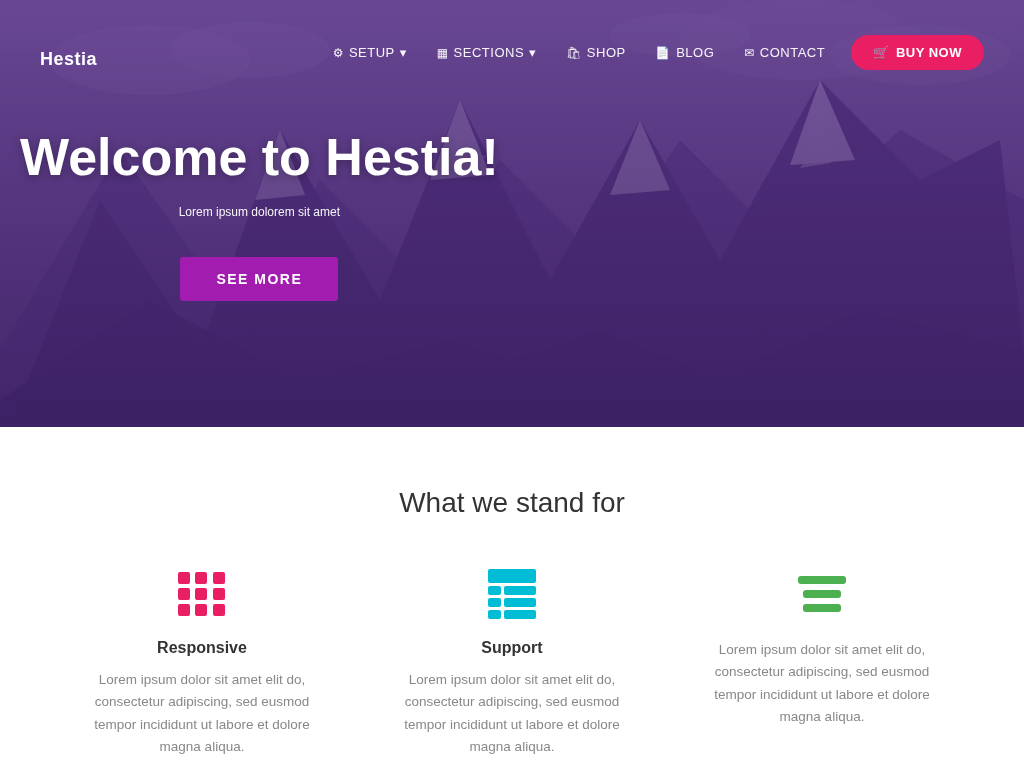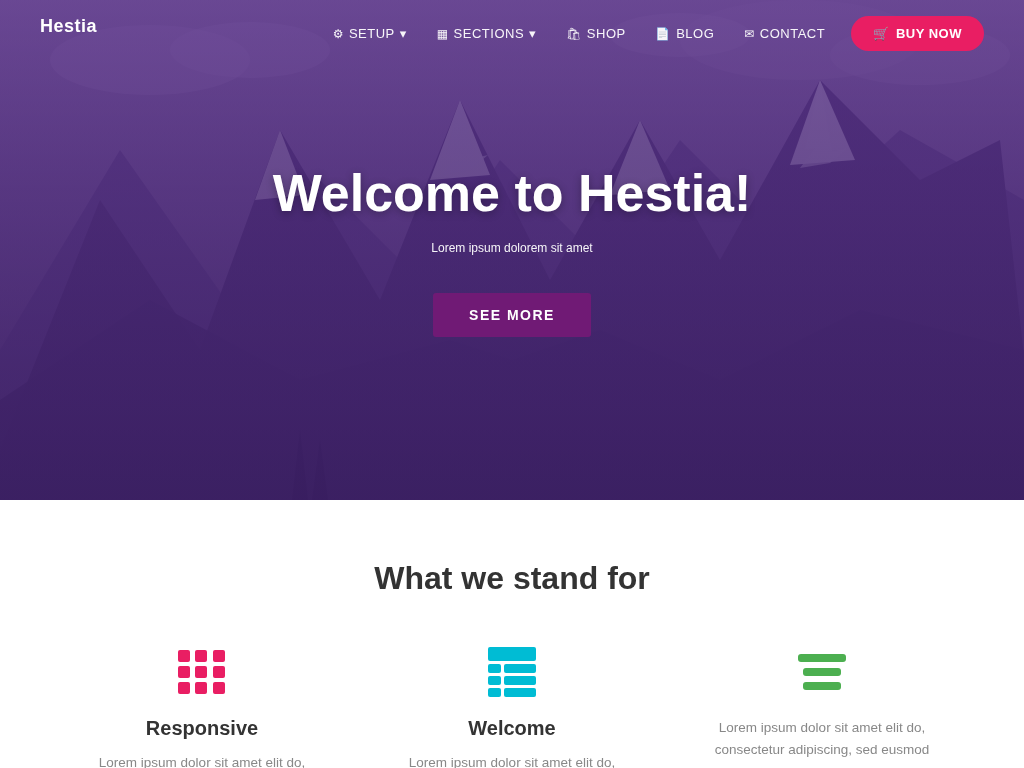--- a/index.html
+++ b/index.html
@@ -1,24 +1,24 @@
 <!DOCTYPE html>
 <html><head>
   <meta charset="utf-8">
   <style>
     * { margin: 0; padding: 0; box-sizing: border-box; }
     body { font-family: 'Helvetica Neue', Arial, sans-serif; background: #fff; width: 1024px; }
 
     
     .navbar {
       position: absolute;
-      top: 16px; left: 0; right: 0;
+      top: 0; left: 0; right: 0;
       z-index: 10;
       display: flex;
-      align-items: flex-start;
+      align-items: flex-end;
       justify-content: space-between;
       padding: 0 40px;
       height: 70px;
       background: transparent;
     }
     .navbar-brand {
       color: #fff;
       font-size: 18px;
       font-weight: 600;
       letter-spacing: 0.5px;
@@ -56,25 +56,24 @@
       display: flex;
       align-items: center;
       gap: 6px;
       margin-left: 8px;
     }
 
     
     .hero {
       position: relative;
       width: 100%;
-      height: 500px;
+      height: 427px;
       overflow: hidden;
       display: flex;
       align-items: center;
-      justify-content: center;
     }
     .hero-bg {
       position: absolute;
       inset: 0;
       background: 
         linear-gradient(
           rgba(80, 40, 120, 0.55),
           rgba(60, 30, 100, 0.6)
         );
       z-index: 1;
@@ -98,41 +97,41 @@
       margin-bottom: 18px;
       text-shadow: 0 2px 8px rgba(0,0,0,0.3);
     }
     .hero-subtitle {
       font-size: 12px;
       font-weight: 300;
       margin-bottom: 38px;
       opacity: 0.95;
     }
     .hero-btn {
-      background: #701a75;
+      background: #a21caf;
       color: #fff;
       border: none;
       padding: 14px 36px;
       font-size: 14px;
       font-weight: 600;
       letter-spacing: 1.5px;
       text-transform: uppercase;
       cursor: pointer;
       border-radius: 3px;
     }
 
     
     .features {
       background: #fff;
       padding: 60px 40px 50px;
       text-align: center;
     }
     .features-title {
-      font-size: 32px;
-      font-weight: 700;
+      font-size: 28px;
+      font-weight: 400;
       color: #333;
       margin-bottom: 50px;
     }
     .features-grid {
       display: flex;
       justify-content: space-around;
       gap: 30px;
       max-width: 900px;
       margin: 0 auto;
     }
@@ -143,21 +142,21 @@
     }
     .feature-icon {
       margin: 0 auto 20px;
       width: 60px;
       height: 50px;
       display: flex;
       align-items: center;
       justify-content: center;
     }
     .feature-label {
-      font-size: 20px;
+      font-size: 16px;
       font-weight: 700;
       color: #333;
       margin-bottom: 12px;
       margin-top: 12px;
     }
     .feature-desc {
       font-size: 13.5px;
       color: #888;
       line-height: 1.65;
     }
@@ -341,21 +340,21 @@
           <div class="icon-table-row" style="gap:3px;">
             <div class="icon-table-cell" style="flex:0.4; height:9px;"></div>
             <div class="icon-table-cell" style="flex:1; height:9px;"></div>
           </div>
           <div class="icon-table-row" style="gap:3px;">
             <div class="icon-table-cell" style="flex:0.4; height:9px;"></div>
             <div class="icon-table-cell" style="flex:1; height:9px;"></div>
           </div>
         </div>
       </div>
-      <div class="feature-label">Welcome</div>
+      <div class="feature-label">Support</div>
       <p class="feature-desc">Lorem ipsum dolor sit amet elit do, consectetur adipiscing, sed eusmod tempor incididunt ut labore et dolore magna aliqua.</p>
     </div>
 
     <div class="feature-item">
       <div class="feature-icon">
         <div class="icon-lines">
           <div class="icon-line" style="width:100%;"></div>
           <div class="icon-line" style="width:80%; margin:0 auto;"></div>
           <div class="icon-line" style="width:80%; margin:0 auto;"></div>
         </div>

